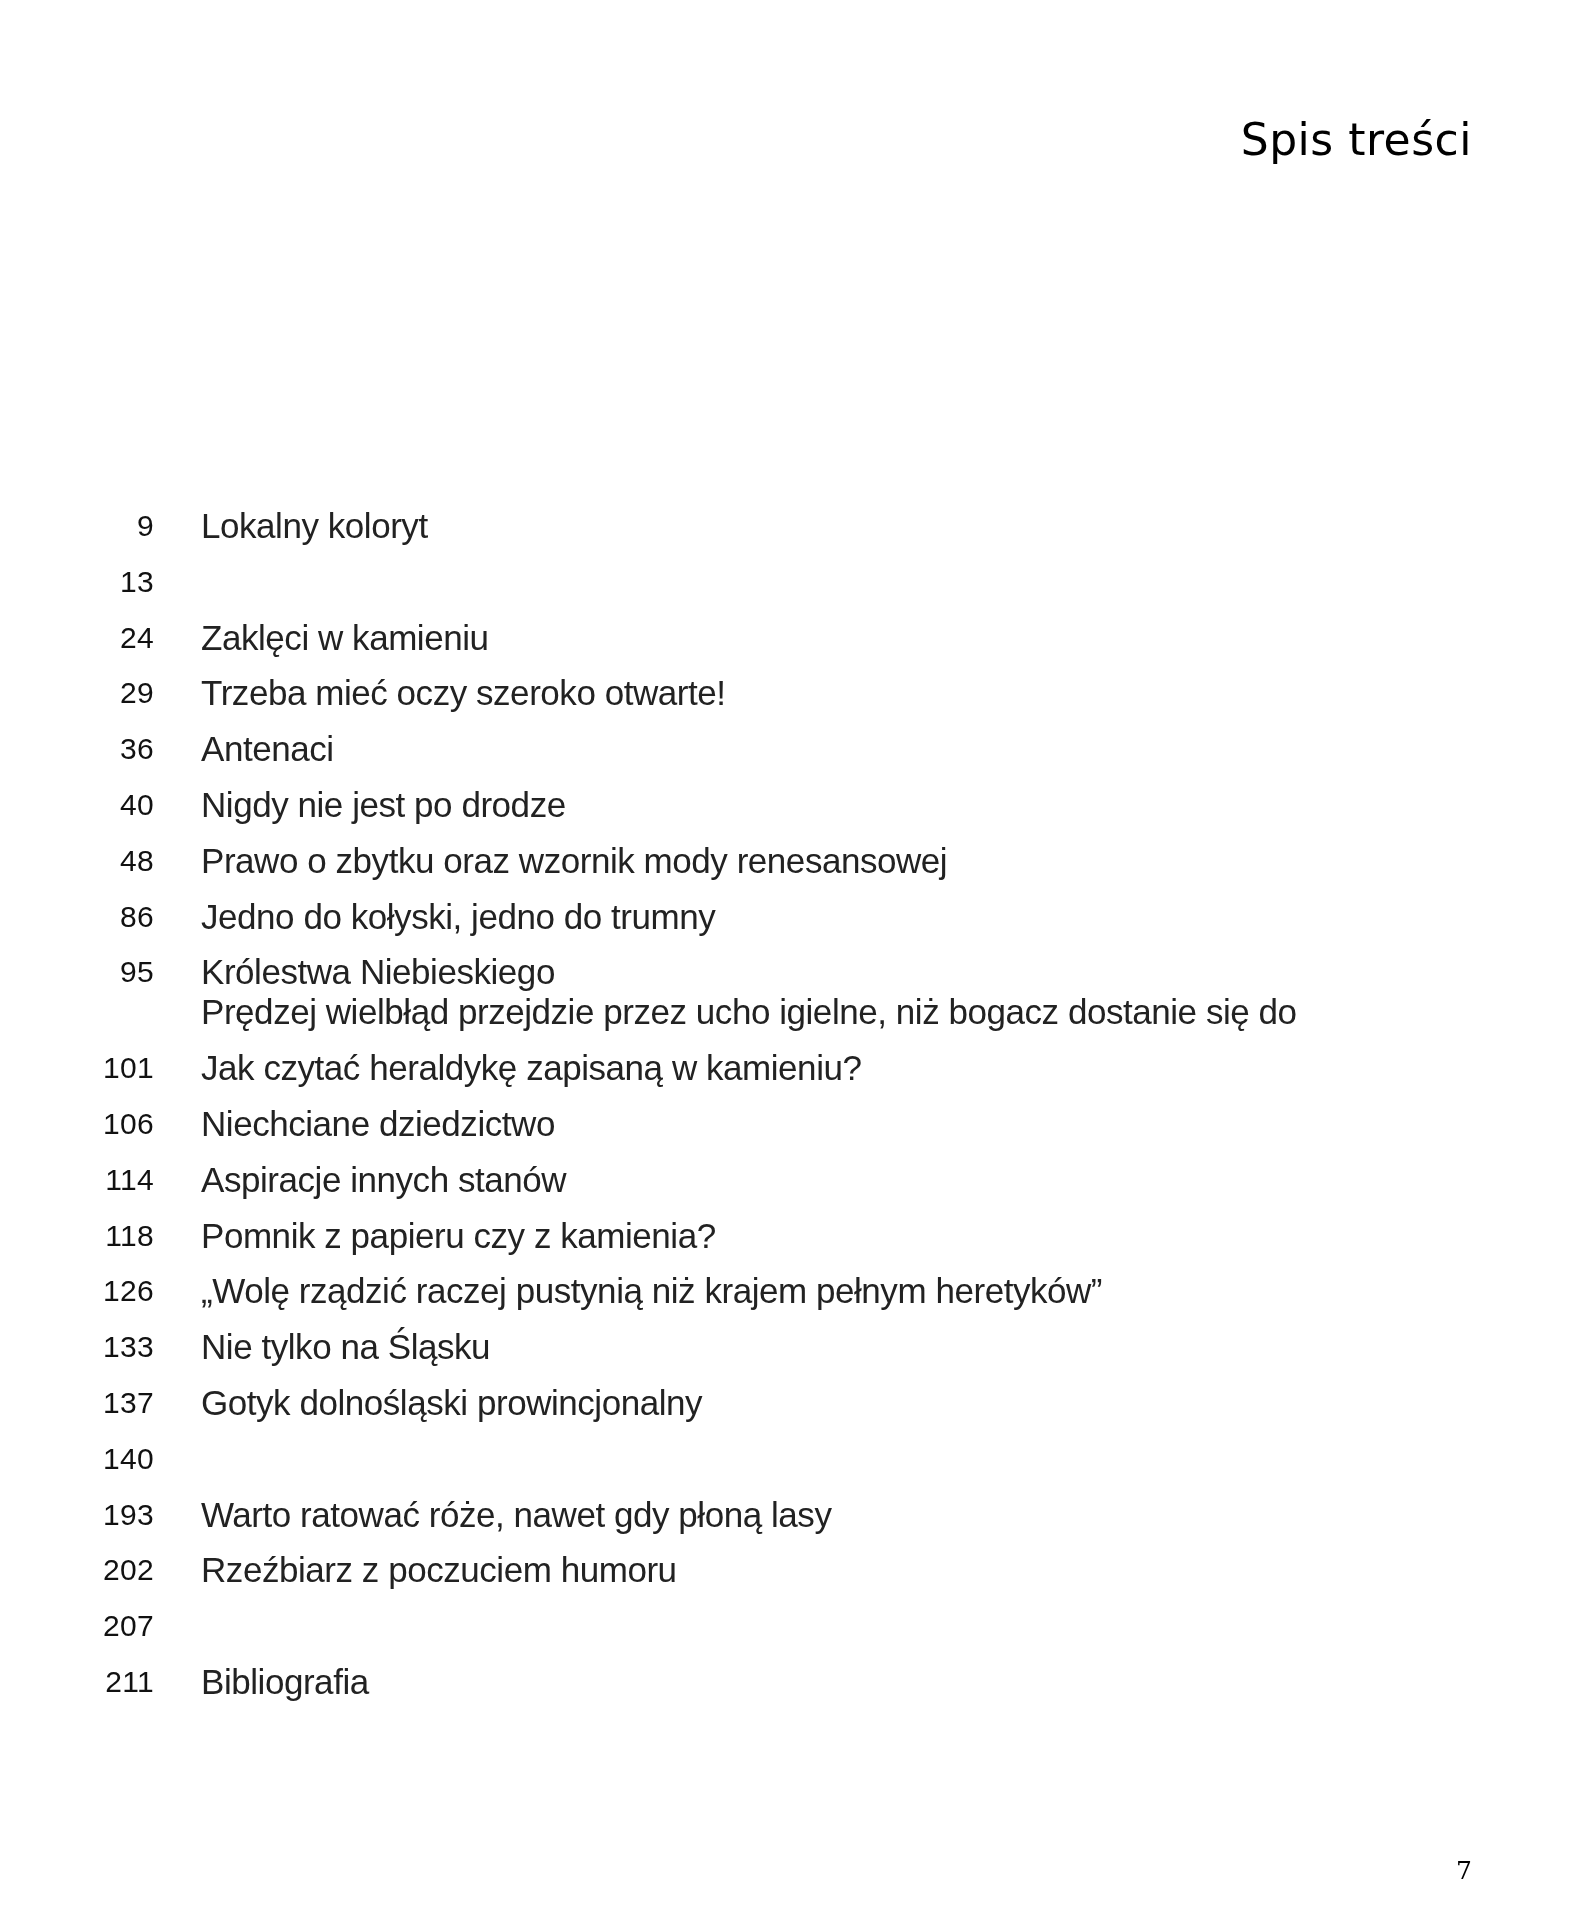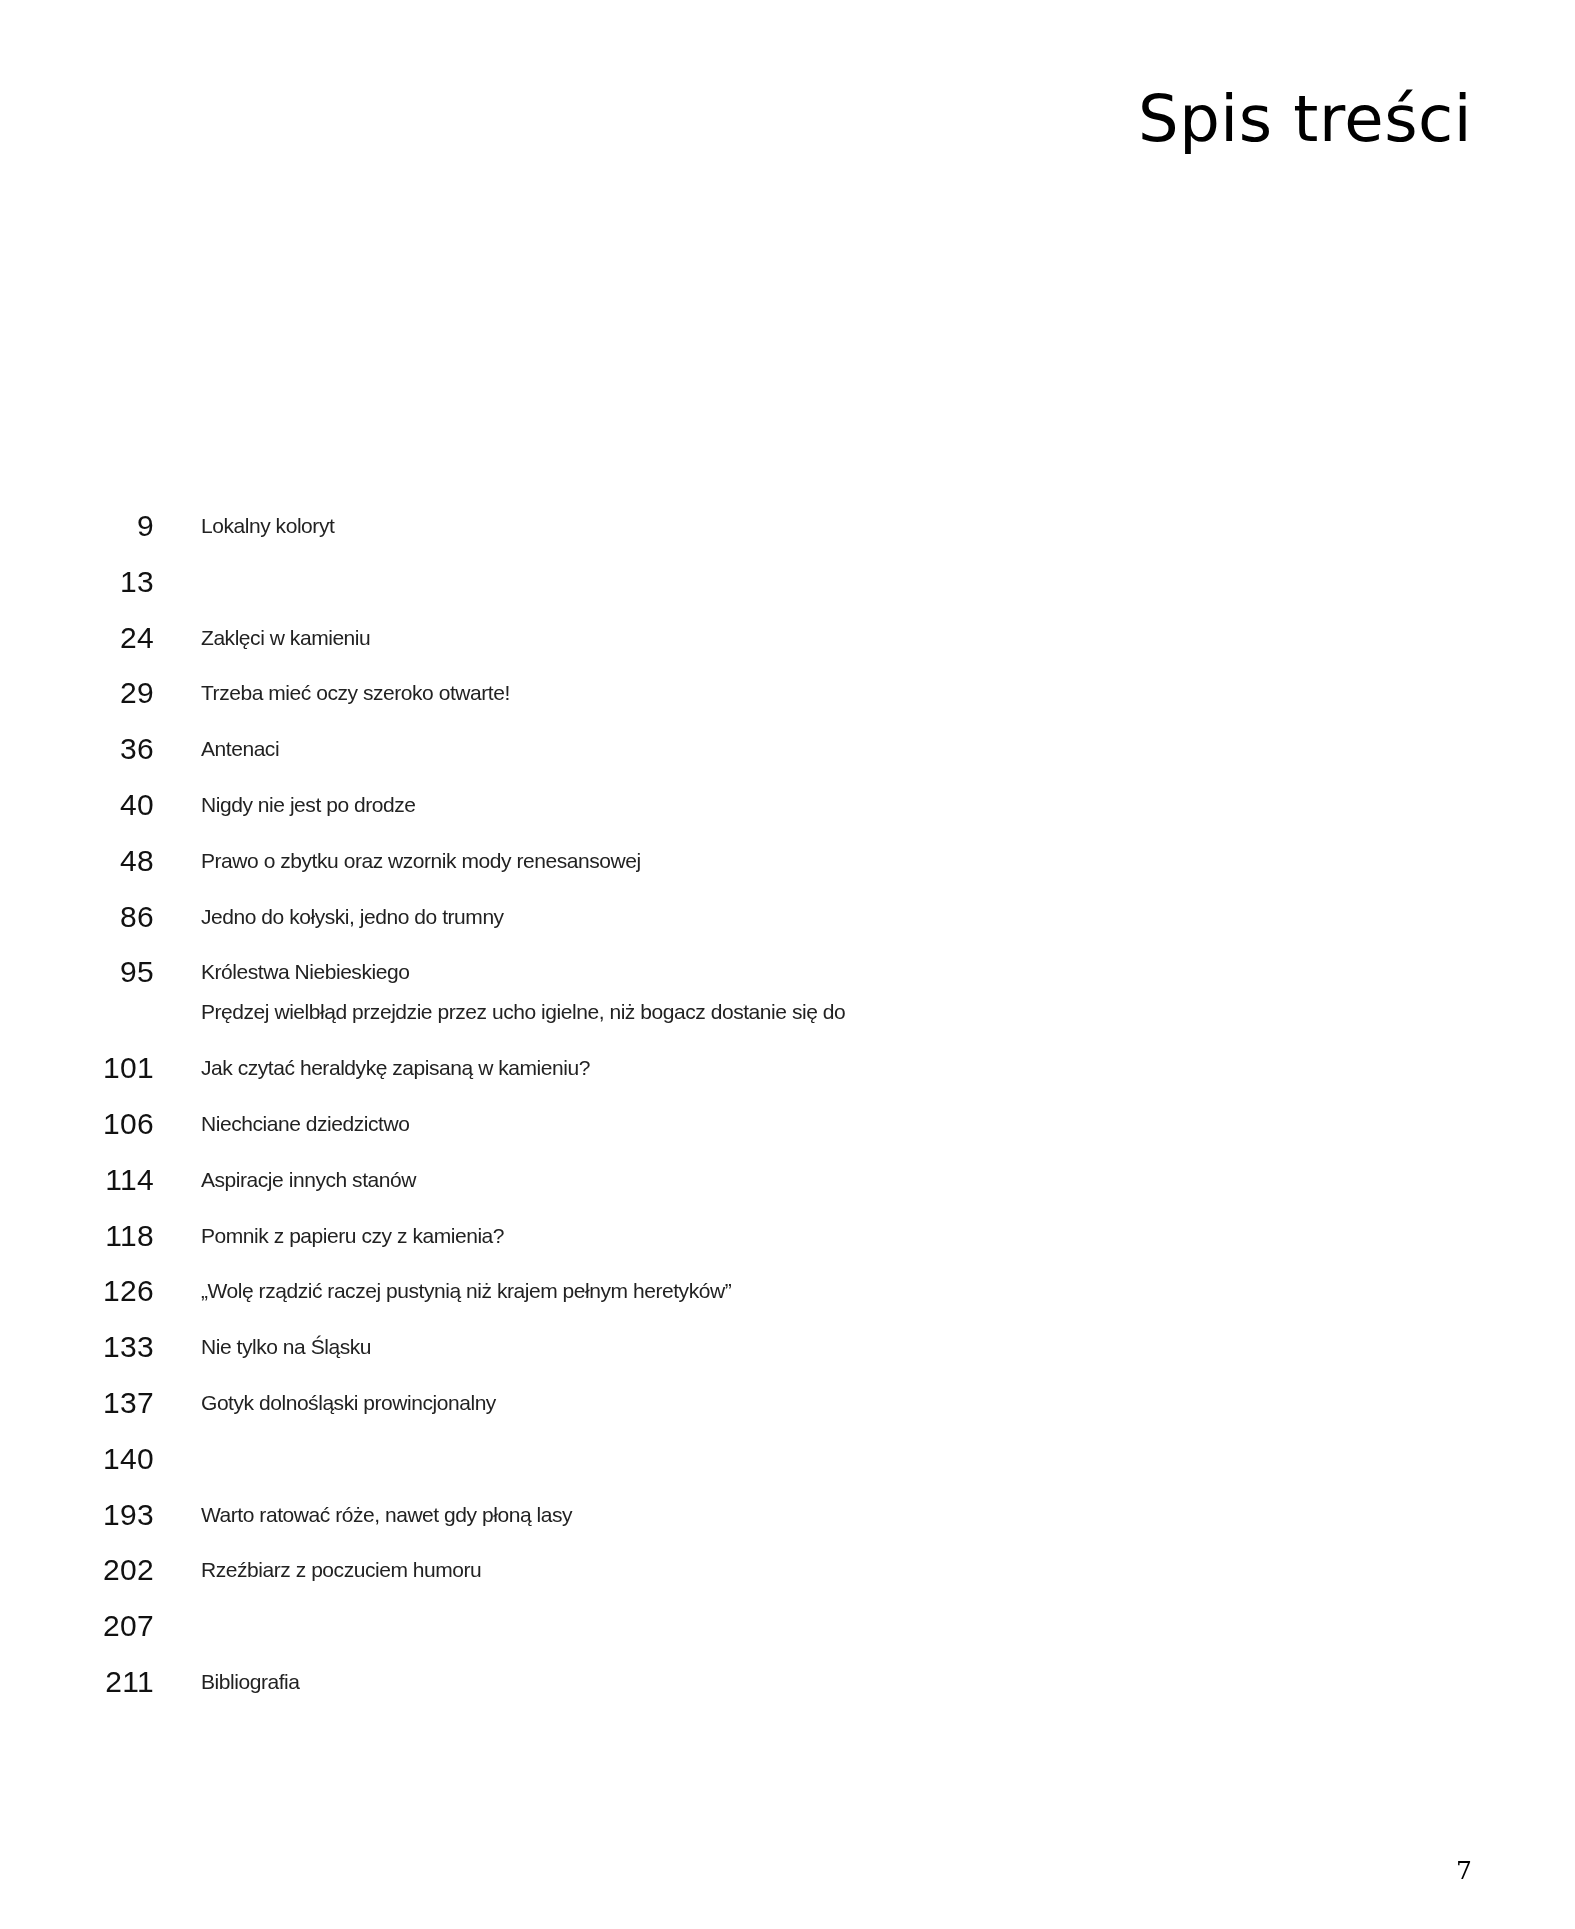--- a/index.html
+++ b/index.html
@@ -11,24 +11,24 @@
       width: 1575px;
       height: 1929px;
       position: relative;
       overflow: hidden;
       color: #111111;
       font-family: "Liberation Sans", "DejaVu Sans", sans-serif;
     }
     .page-title {
       position: absolute;
       right: 103px;
-      top: 87px;
+      top: 108px;
       margin: 0;
       font-family: "DejaVu Sans", "Liberation Sans", sans-serif;
-      font-size: 64px;
+      font-size: 44px;
       font-weight: normal;
       line-height: 64px;
       letter-spacing: 0.5px;
       color: #000000;
       white-space: nowrap;
     }
     .toc {
       position: absolute;
       left: 0;
       top: 506px;
@@ -48,21 +48,21 @@
       flex: 0 0 154px;
       text-align: right;
       font-size: 30px;
       line-height: 40px;
       font-weight: normal;
       color: #111111;
       letter-spacing: 0.3px;
     }
     .toc-title {
       margin-left: 47px;
-      font-size: 21px;
+      font-size: 35px;
       line-height: 40px;
       font-weight: normal;
       color: #222222;
       white-space: nowrap;
       letter-spacing: -0.45px;
     }
     .toc-title span {
       display: block;
     }
     .page-number {

